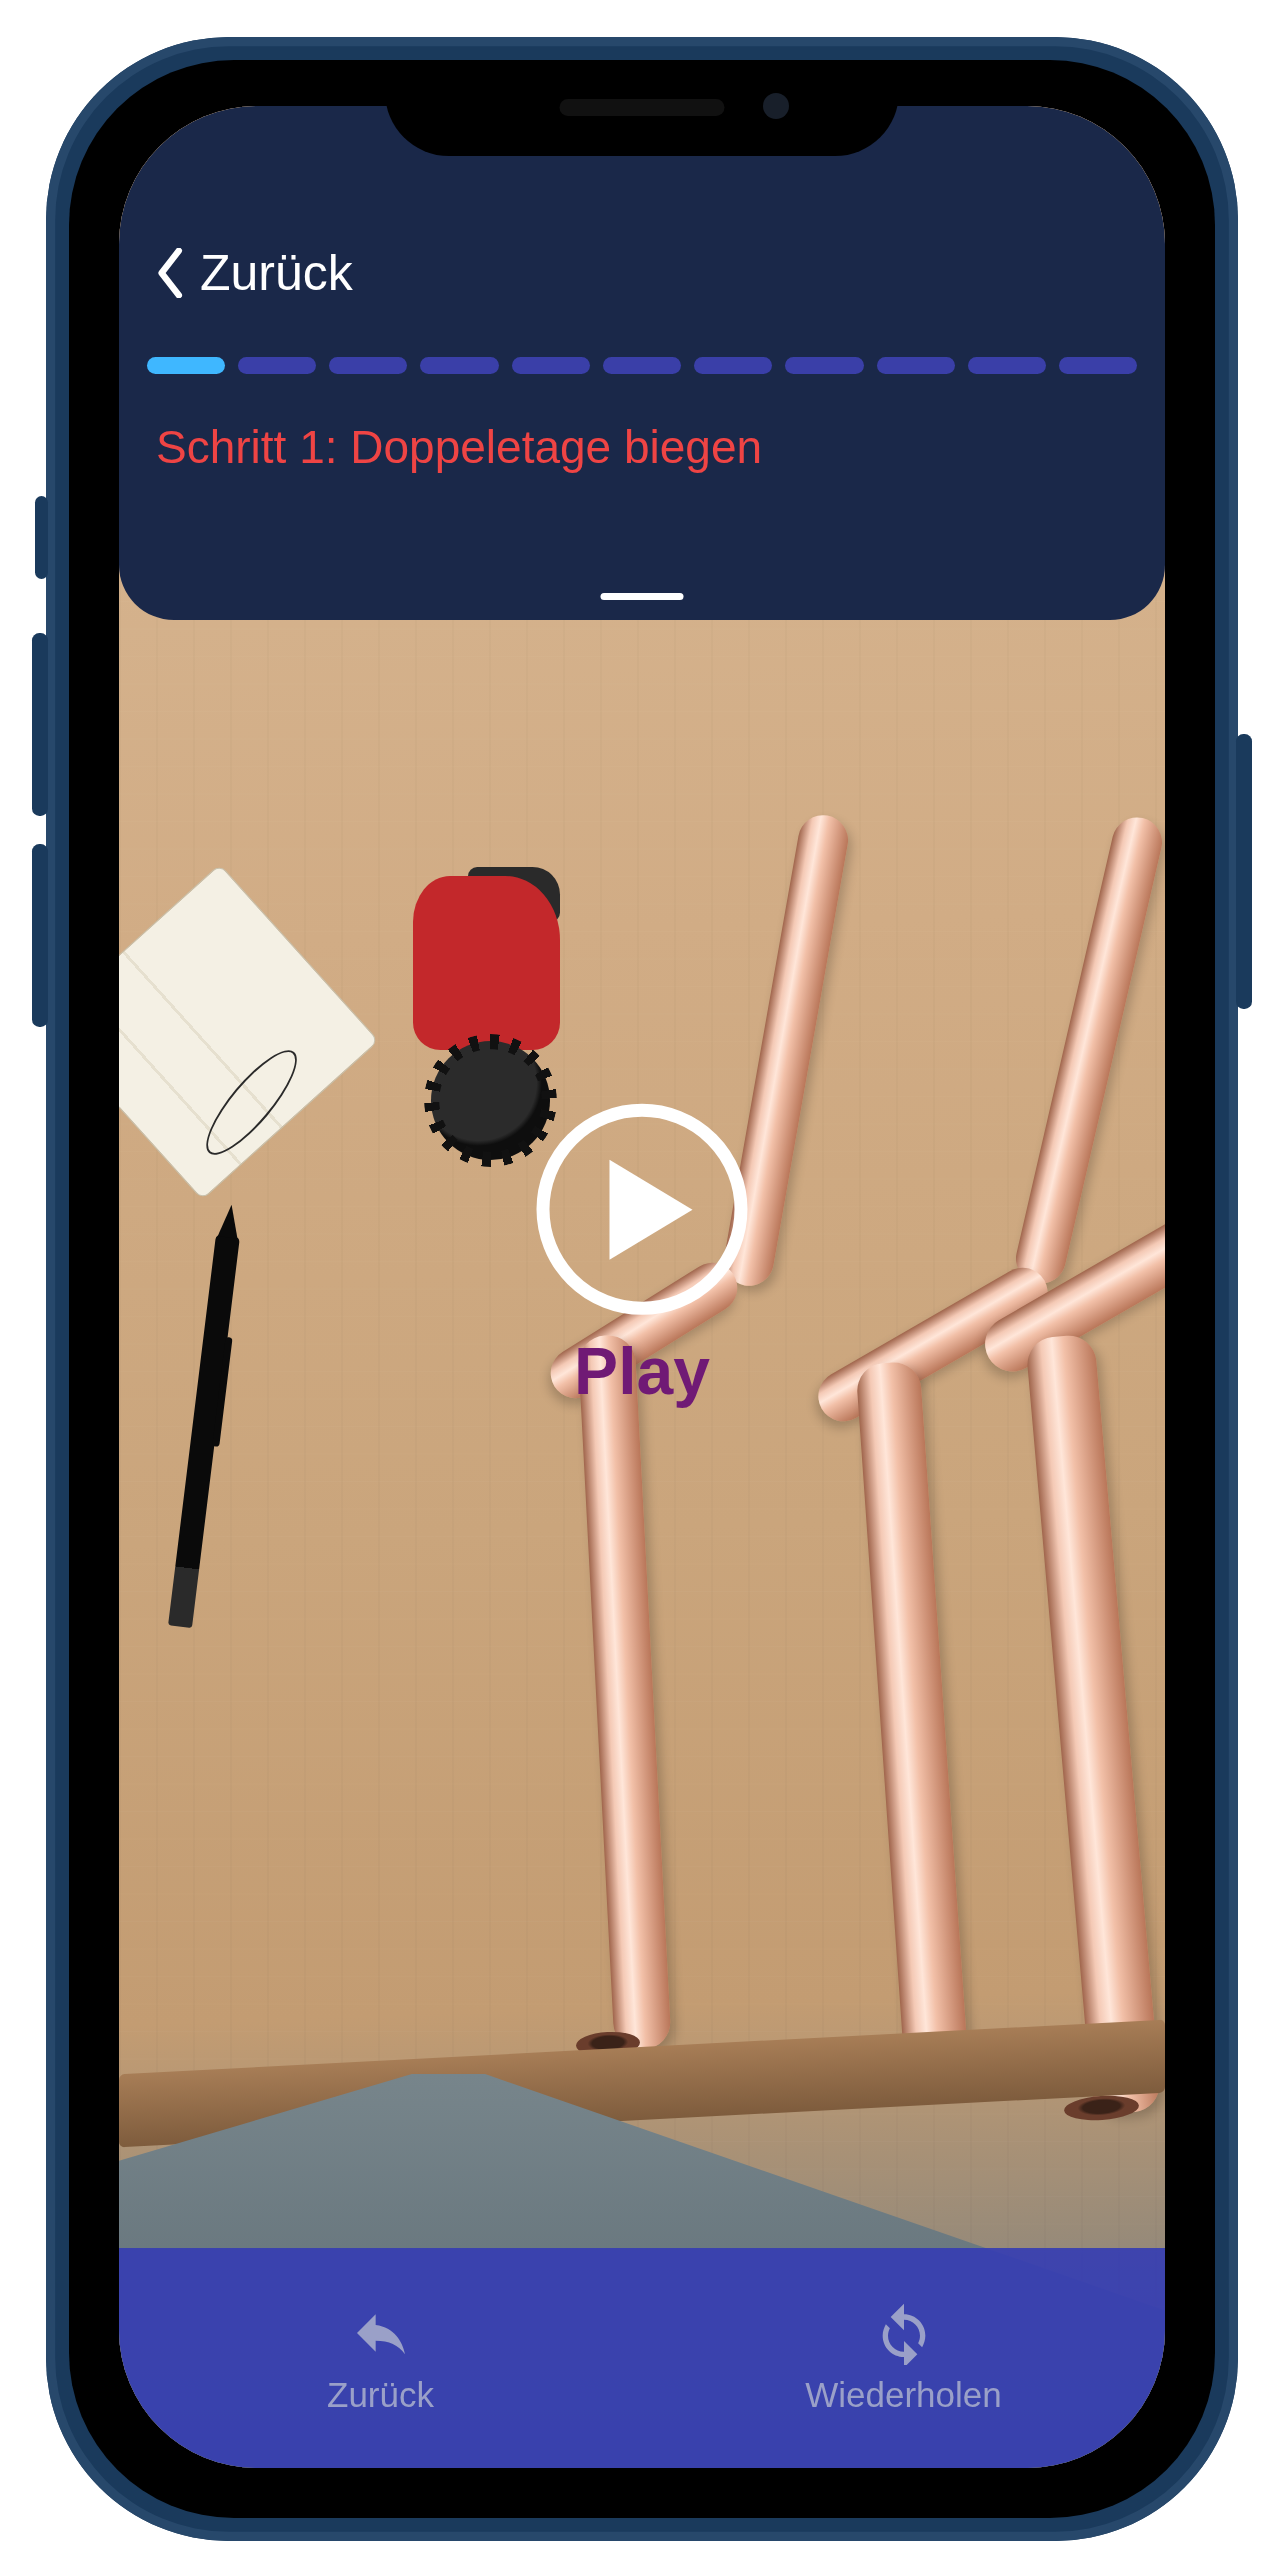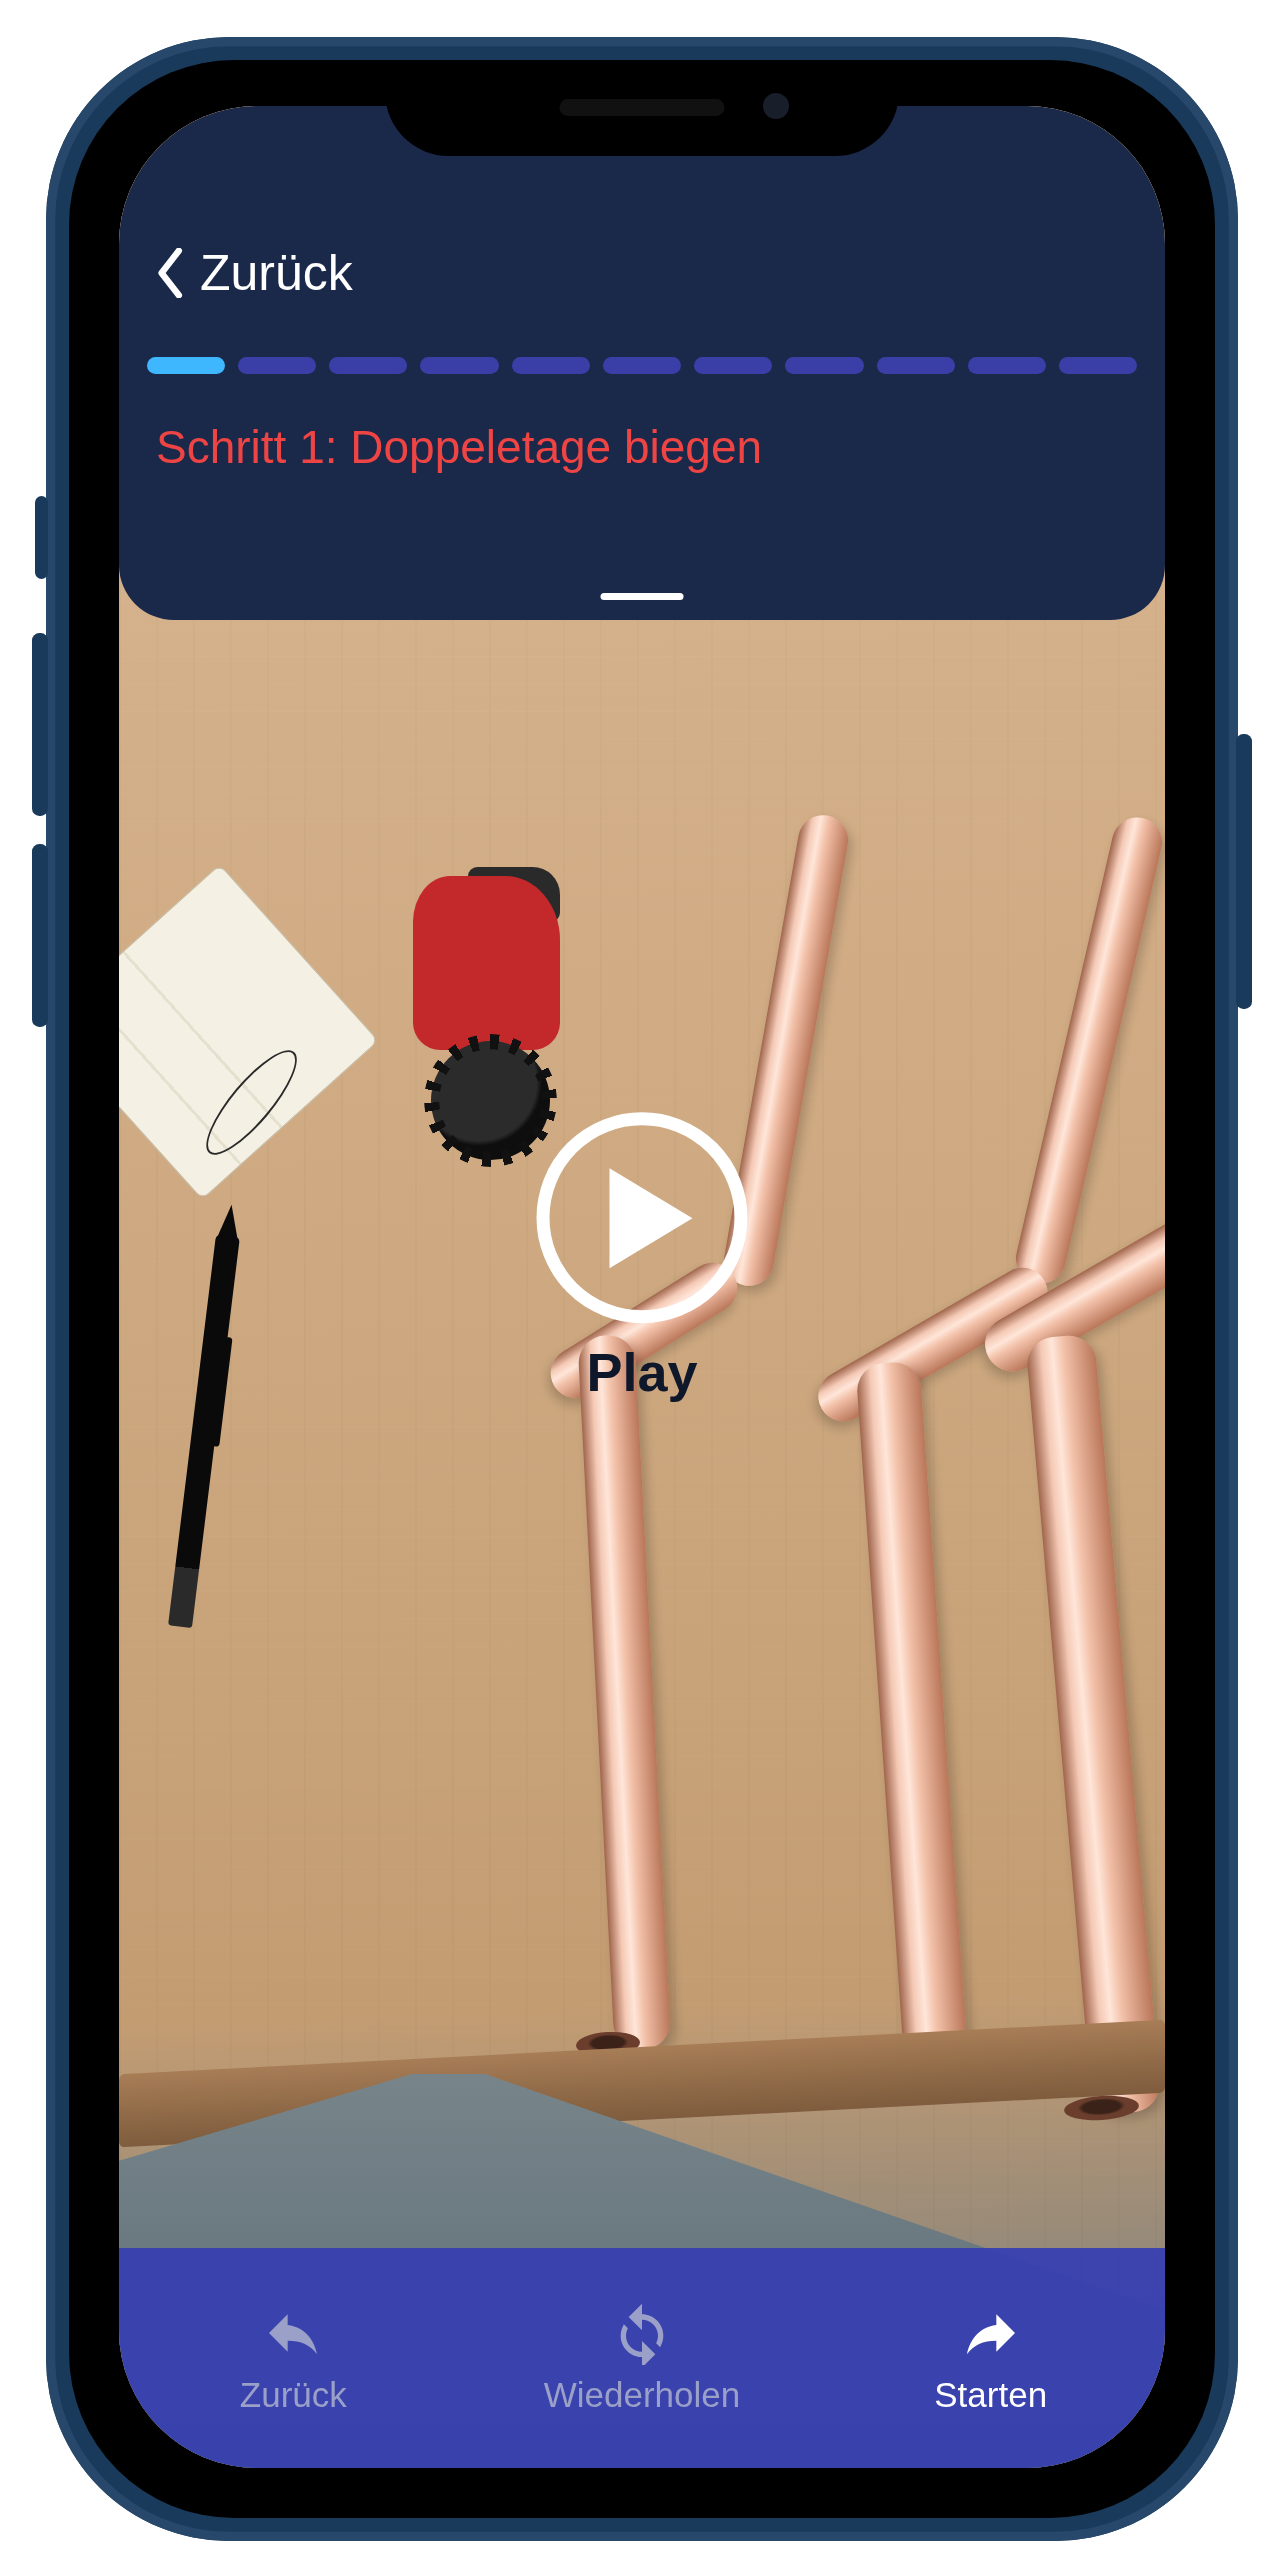--- a/index.html
+++ b/index.html
@@ -298,22 +298,22 @@
     justify-content: center;
   }
   .play-triangle {
     width: 0; height: 0;
     margin-left: 18.3px;
     border-top: 50px solid transparent;
     border-bottom: 50px solid transparent;
     border-left: 83px solid #fff;
   }
   .play-label {
-    color: #0f172a;
-    font-size: 54px;
+    color: #701a75;
+    font-size: 66px;
     font-weight: 700;
   }
 </style>
 </head>
 <body>
 
 <div class="stage">
   <div class="phone">
     <div class="btn-side btn-mute"></div>
     <div class="btn-side btn-vol1"></div>
@@ -391,25 +391,19 @@
                   <path d="M10 9V5l-7 7 7 7v-4.1c5 0 8.5 1.6 11 5.1-1-5-4-10-11-11z"></path>
                 </svg></span>
               <span class="bb-label">Zurück</span>
             </div>
             <div class="bb-item bb-dim">
               <span class="bb-icon"><svg viewBox="0 0 24 24">
                   <path d="M12 5V1L7 6l5 5V7c3.3 0 6 2.7 6 6 0 1-.3 2-.7 2.8l1.5 1.5C19.5 16 20 14.6 20 13c0-4.4-3.6-8-8-8zm-6 8c0-1 .3-2 .7-2.8L5.2 8.7C4.5 10 4 11.4 4 13c0 4.4 3.6 8 8 8v4l5-5-5-5v4c-3.3 0-6-2.7-6-6z"></path>
                 </svg></span>
               <span class="bb-label">Wiederholen</span>
             </div>
-            <div class="bb-item bb-bright">
-              <span class="bb-icon"><svg viewBox="0 0 24 24">
-                  <path d="M14 9V5l7 7-7 7v-4.1c-5 0-8.5 1.6-11 5.1 1-5 4-10 11-11z"></path>
-                </svg></span>
-              <span class="bb-label">Starten</span>
-            </div>
           </div>
 
       </div>
     </div>
   </div>
 </div>
 
 
 </body></html>

